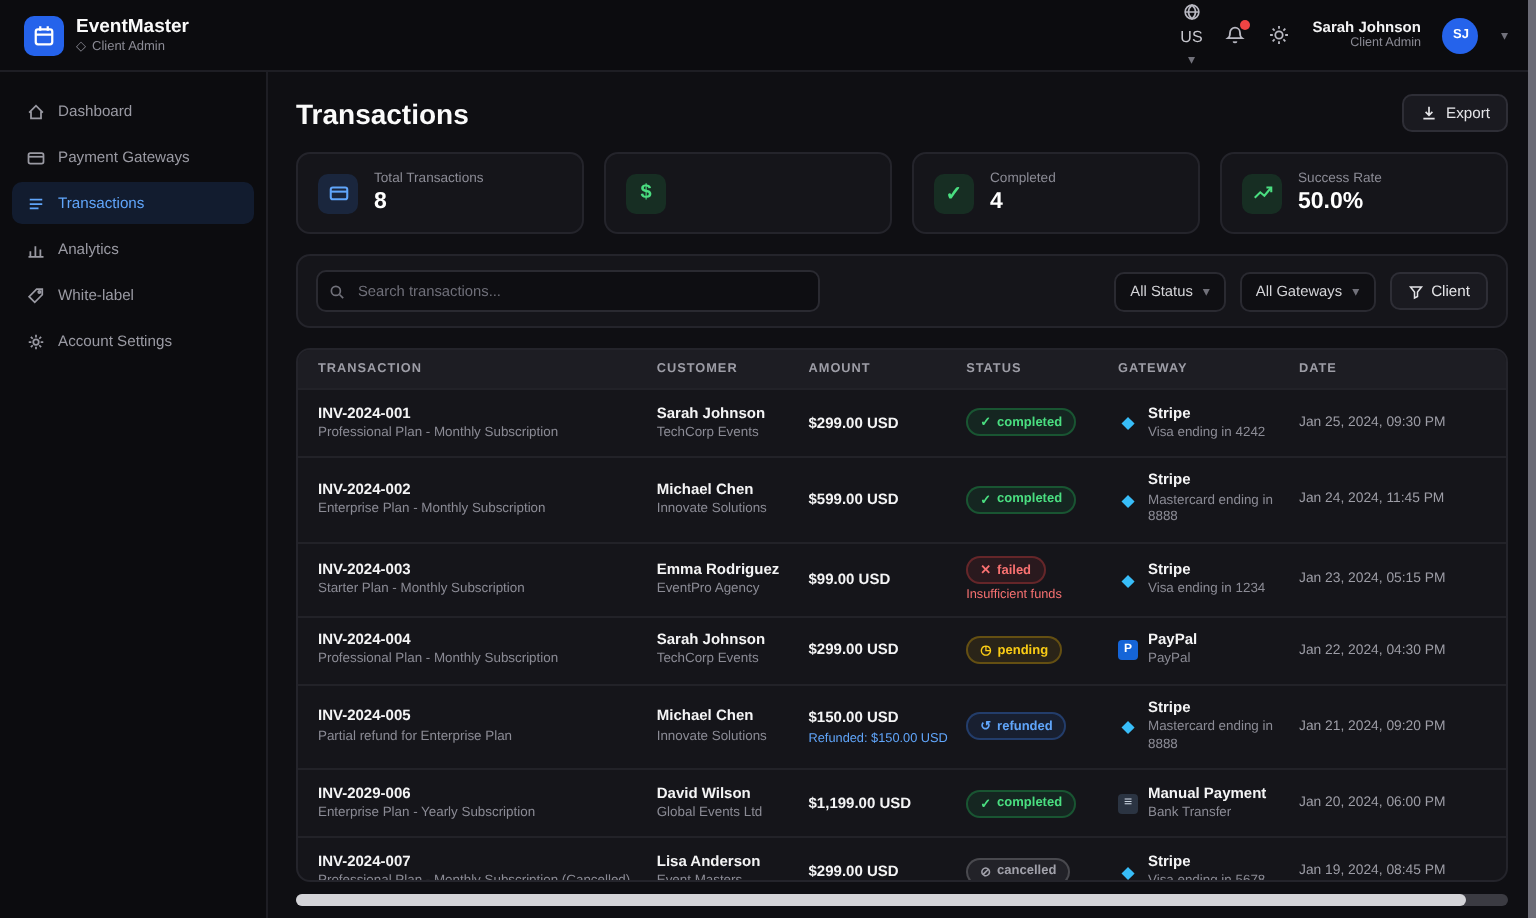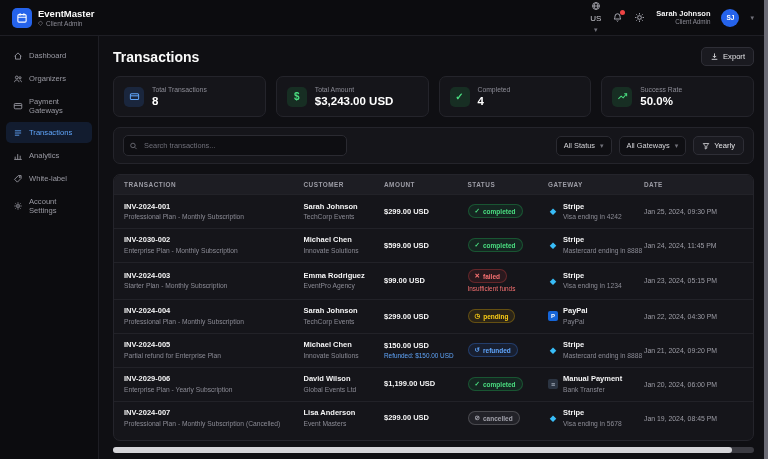--- a/index.html
+++ b/index.html
@@ -37,21 +37,21 @@
   .user-role { font-size:6.3px; color:#8b8b95; }
   .avatar {
     width:18px; height:18px; border-radius:50%; background:#2563eb;
     color:#fff; font-size:6.5px; font-weight:bold;
     display:flex; align-items:center; justify-content:center;
   }
 
   
   .shell { display:flex; flex:1; min-height:0; }
   .sidebar {
-    width:99px; flex-shrink:0; background:#0c0c0f;
+    width:134px; flex-shrink:0; background:#0c0c0f;
     border-right:1px solid #1e1e24; padding:9px 6px;
   }
   .nav-item {
     display:flex; align-items:center; gap:6px; padding:5.5px 7px;
     border-radius:5px; color:#9a9aa3; font-size:7.6px; margin-bottom:2px; cursor:pointer;
   }
   .nav-item.active { background:rgba(59,130,246,.14); color:#60a5fa; }
   .nav-ic { width:10px; flex-shrink:0; }
 
   
@@ -82,21 +82,21 @@
   .ic-green { background:rgba(34,197,94,.14); color:#4ade80; }
   .stat-label { font-size:6.8px; color:#8b8b95; }
   .stat-value { font-size:11.5px; font-weight:bold; color:#fff; margin-top:2px; }
 
   
   .filterbar {
     display:flex; align-items:center; justify-content:space-between;
     background:#15151a; border:1px solid #24242b; border-radius:7px;
     padding:7px 9px; margin-bottom:10px;
   }
-  .search-box { position:relative; width:224px; }
+  .search-box { position:relative; width:252px; }
   .search-box svg { position:absolute; left:6px; top:50%; transform:translateY(-50%); color:#71717a; }
   .search-box input {
     width:100%; background:#0e0e12; border:1px solid #2a2a31; border-radius:5px;
     padding:5px 6px 5px 20px; color:#d4d4d8; font-size:7.4px;
     font-family:"Liberation Sans", sans-serif; outline:none;
   }
   .search-box input::placeholder { color:#6f6f79; }
   .fb-right { display:flex; align-items:center; gap:7px; }
   .select {
     display:flex; align-items:center; gap:5px; background:#0f0f13;
@@ -202,31 +202,20 @@
   <div class="shell">
 
     <div class="sidebar">
       <div class="nav-item">
         <span class="nav-ic">
             <svg width="10" height="10" viewBox="0 0 16 16" fill="none" stroke="currentColor" stroke-width="1.4">
               <path d="M2.5 8.5 8 3l5.5 5.5M4 7.5V13h8V7.5"></path>
             </svg>
           </span>
         <span>Dashboard</span>
-      </div>
-      <div class="nav-item">
-        <span class="nav-ic">
-            <svg width="10" height="10" viewBox="0 0 16 16" fill="none" stroke="currentColor" stroke-width="1.4">
-              <circle cx="6" cy="5.5" r="2.2"></circle>
-              <path d="M2.5 13c0-2 1.5-3.5 3.5-3.5S9.5 11 9.5 13"></path>
-              <circle cx="11.2" cy="6" r="1.7"></circle>
-              <path d="M10.8 9.6c1.7.3 2.7 1.6 2.7 3.4"></path>
-            </svg>
-          </span>
-        <span>Organizers</span>
       </div>
       <div class="nav-item">
         <span class="nav-ic">
             <svg width="10" height="10" viewBox="0 0 16 16" fill="none" stroke="currentColor" stroke-width="1.4">
               <rect x="2" y="4" width="12" height="8.5" rx="1.5"></rect>
               <path d="M2 7h12"></path>
             </svg>
           </span>
         <span>Payment Gateways</span>
       </div>
@@ -285,24 +274,20 @@
                 <path d="M2 7h12"></path>
               </svg>
             </div>
           <div>
               <div class="stat-label">Total Transactions</div>
           <div class="stat-value">8</div>
             </div>
         </div>
         <div class="stat-card">
           <div class="stat-ic ic-green">$</div>
-          <div>
-              <div class="stat-label">Total Amount</div>
-          <div class="stat-value">$3,243.00 USD</div>
-            </div>
         </div>
         <div class="stat-card">
           <div class="stat-ic ic-green">✓</div>
           <div>
               <div class="stat-label">Completed</div>
           <div class="stat-value">4</div>
             </div>
         </div>
         <div class="stat-card">
           <div class="stat-ic ic-green">
@@ -332,21 +317,21 @@
             <span class="chev">▾</span>
           </div>
           <div class="select">
             <span>All Gateways</span>
             <span class="chev">▾</span>
           </div>
           <div class="btn">
             <svg width="8" height="8" viewBox="0 0 16 16" fill="none" stroke="currentColor" stroke-width="1.5">
                 <path d="M2.5 3h11L9.5 8v4.5l-3 1.5V8L2.5 3z"></path>
               </svg>
-            <span>Yearly</span>
+            <span>Client</span>
           </div>
         </div>
       </div>
 
       <div class="table-card">
         <div class="thead grid-cols">
           <div class="th">TRANSACTION</div>
           <div class="th">CUSTOMER</div>
           <div class="th">AMOUNT</div>
           <div class="th">STATUS</div>
@@ -378,21 +363,21 @@
       <span class="gw-ic gi-stripe">◆</span>
       <span>
         <div class="cell-main">Stripe</div>
         <div class="cell-sub">Visa ending in 4242</div>
       </span>
     </div>
     <div class="cell-date">Jan 25, 2024, 09:30 PM</div>
   </div>
             <div class="trow grid-cols">
     <div>
-      <div class="cell-main">INV-2030-002</div>
+      <div class="cell-main">INV-2024-002</div>
       <div class="cell-sub">Enterprise Plan - Monthly Subscription</div>
     </div>
     <div>
       <div class="cell-main">Michael Chen</div>
       <div class="cell-sub">Innovate Solutions</div>
     </div>
     <div>
       <div class="cell-main">$599.00 USD</div>
 
     </div>

